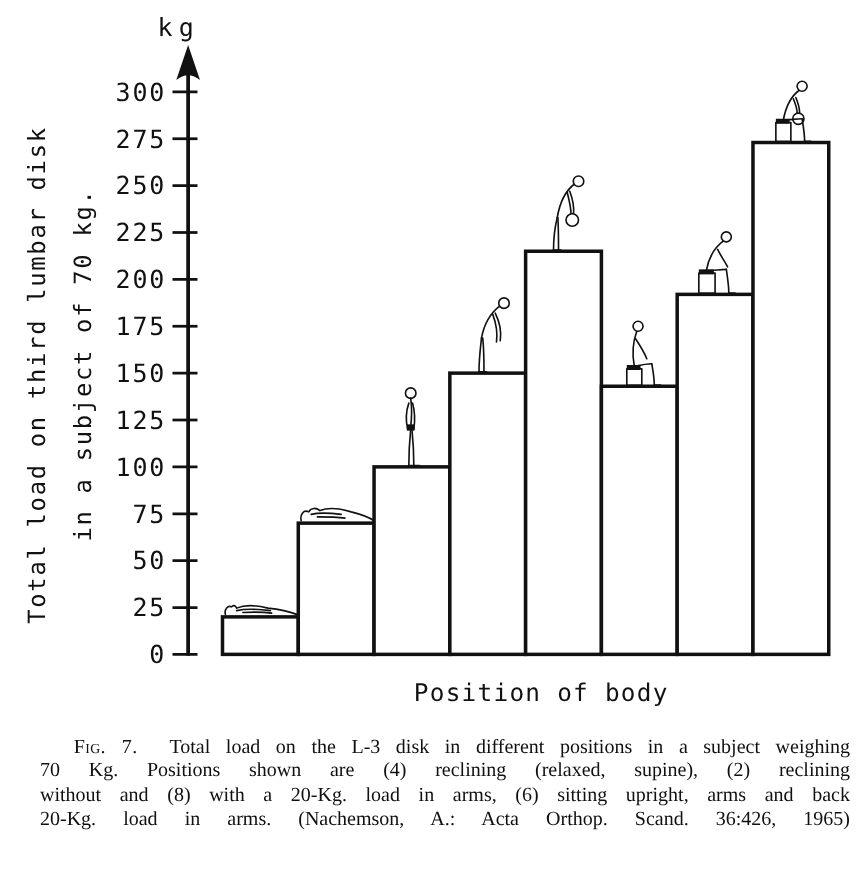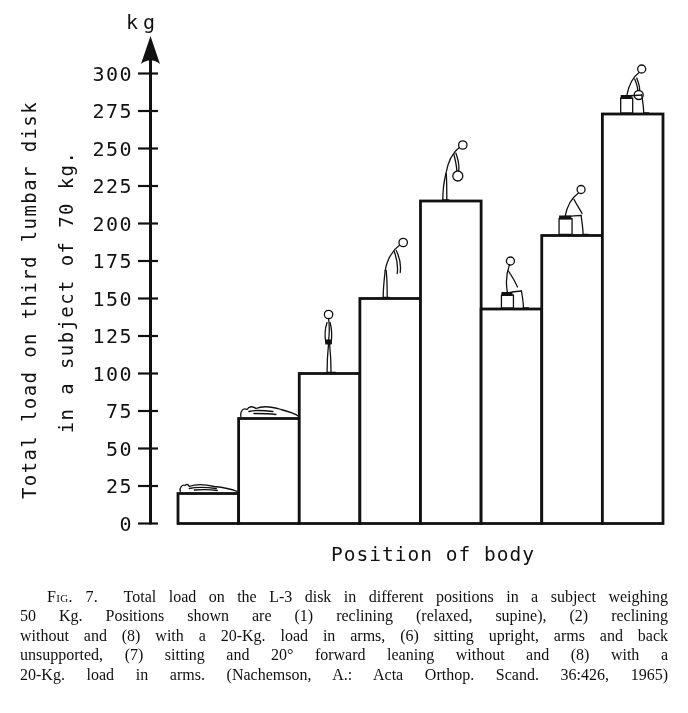--- a/index.html
+++ b/index.html
@@ -1,19 +1,19 @@
 <!DOCTYPE html>
 <html><head>
 <meta charset="utf-8">
 <style>
   html,body{margin:0;padding:0;background:#fff;}
   .page{position:relative;width:688px;height:713px;background:#fff;overflow:hidden;
         font-family:"Liberation Serif",serif;}
   svg text{font-family:"DejaVu Sans Mono",monospace;fill:#111;}
-  .caption{width:648px;margin:9px 0 0 20px;font-size:16px;line-height:19.4px;color:#101010;}
+  .caption{width:648px;margin:9px 0 0 32px;font-size:16px;line-height:19.4px;color:#101010;}
   .cap-line{text-align:justify;text-align-last:justify;}
   .cap-line.first{text-indent:27px;}
   .figlabel{font-variant:small-caps;letter-spacing:.3px;}
   .figlabel::after{content:"\00a0\00a0";}
 </style>
 </head>
 <body>
 
 <div class="page">
 
@@ -139,18 +139,17 @@
         <path d="M11,0 L16,0"></path>
         <circle cx="9" cy="-44" r="4" fill="#fff"></circle>
       </g>
     </g>
 
     <text x="433" y="561" text-anchor="middle" font-size="19.5" letter-spacing="1">Position of body</text>
   </svg>
 
   <div class="caption">
     <div class="cap-line first"><span class="figlabel">Fig. 7.</span><span>Total load on the L-3 disk in different positions in a subject weighing</span></div>
-    <div class="cap-line">50 Kg. Positions shown are (1) reclining (relaxed, supine), (2) reclining</div>
+    <div class="cap-line">70 Kg. Positions shown are (4) reclining (relaxed, supine), (2) reclining</div>
     <div class="cap-line">without and (8) with a 20-Kg. load in arms, (6) sitting upright, arms and back</div>
-    <div class="cap-line">unsupported, (7) sitting and 20° forward leaning without and (8) with a</div>
     <div class="cap-line">20-Kg. load in arms. (Nachemson, A.: Acta Orthop. Scand. 36:426, 1965)</div>
   </div>
 </div>
 
 </body></html>

